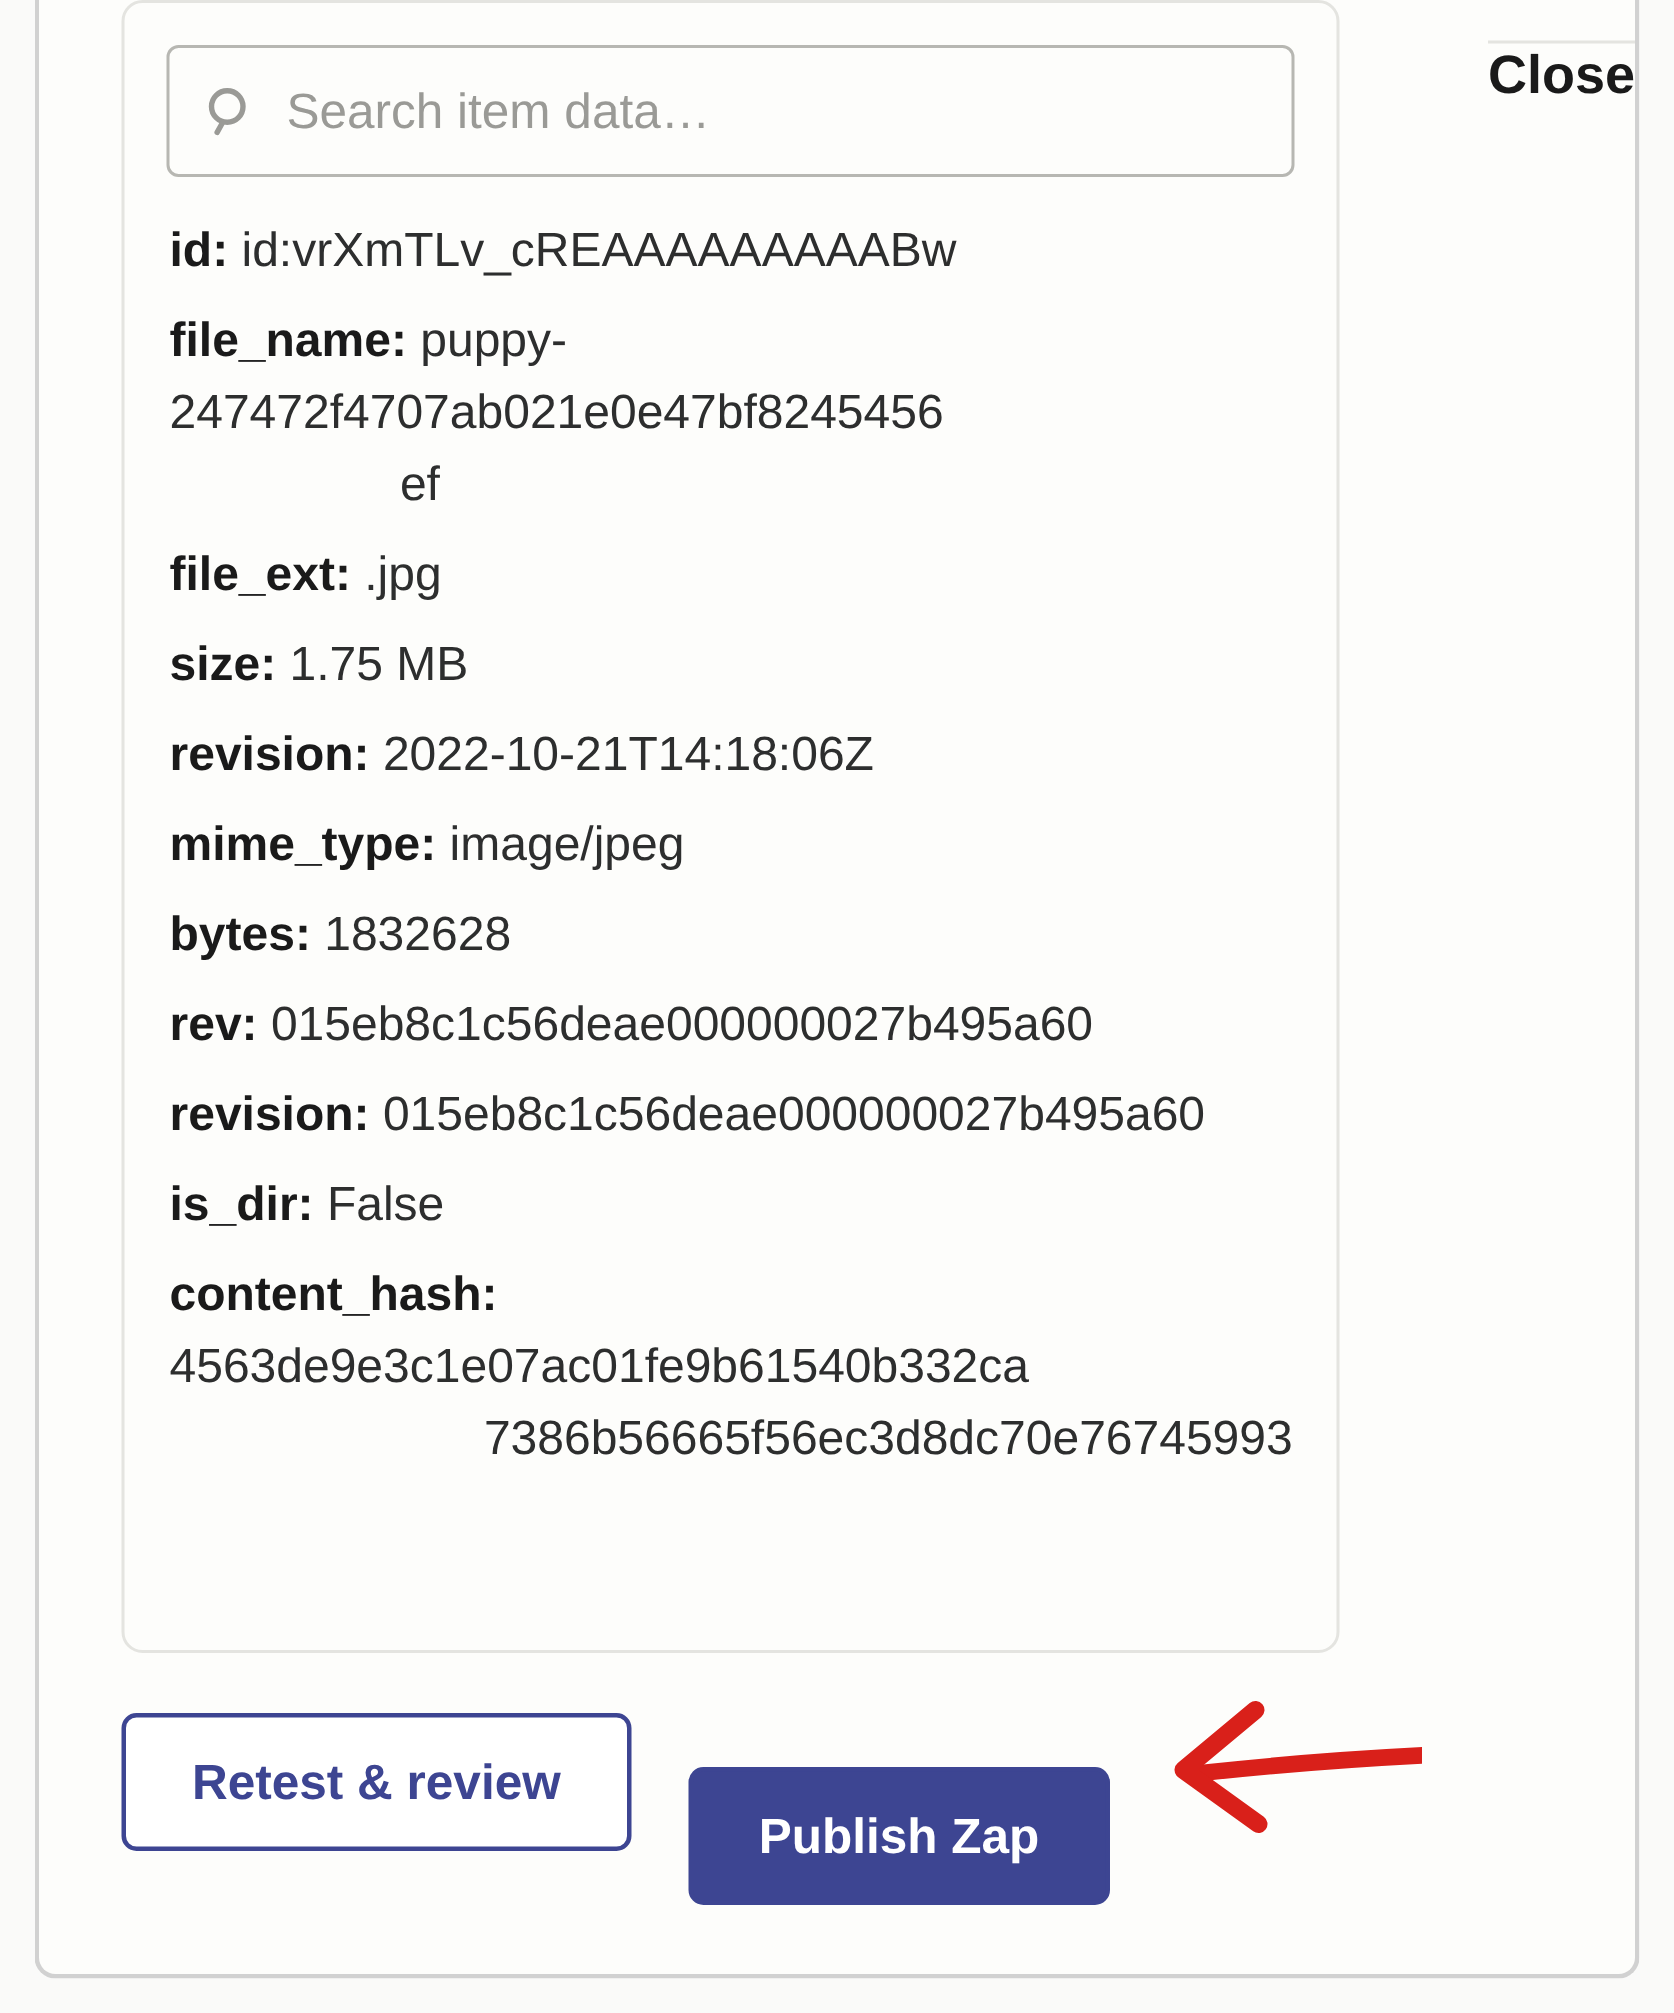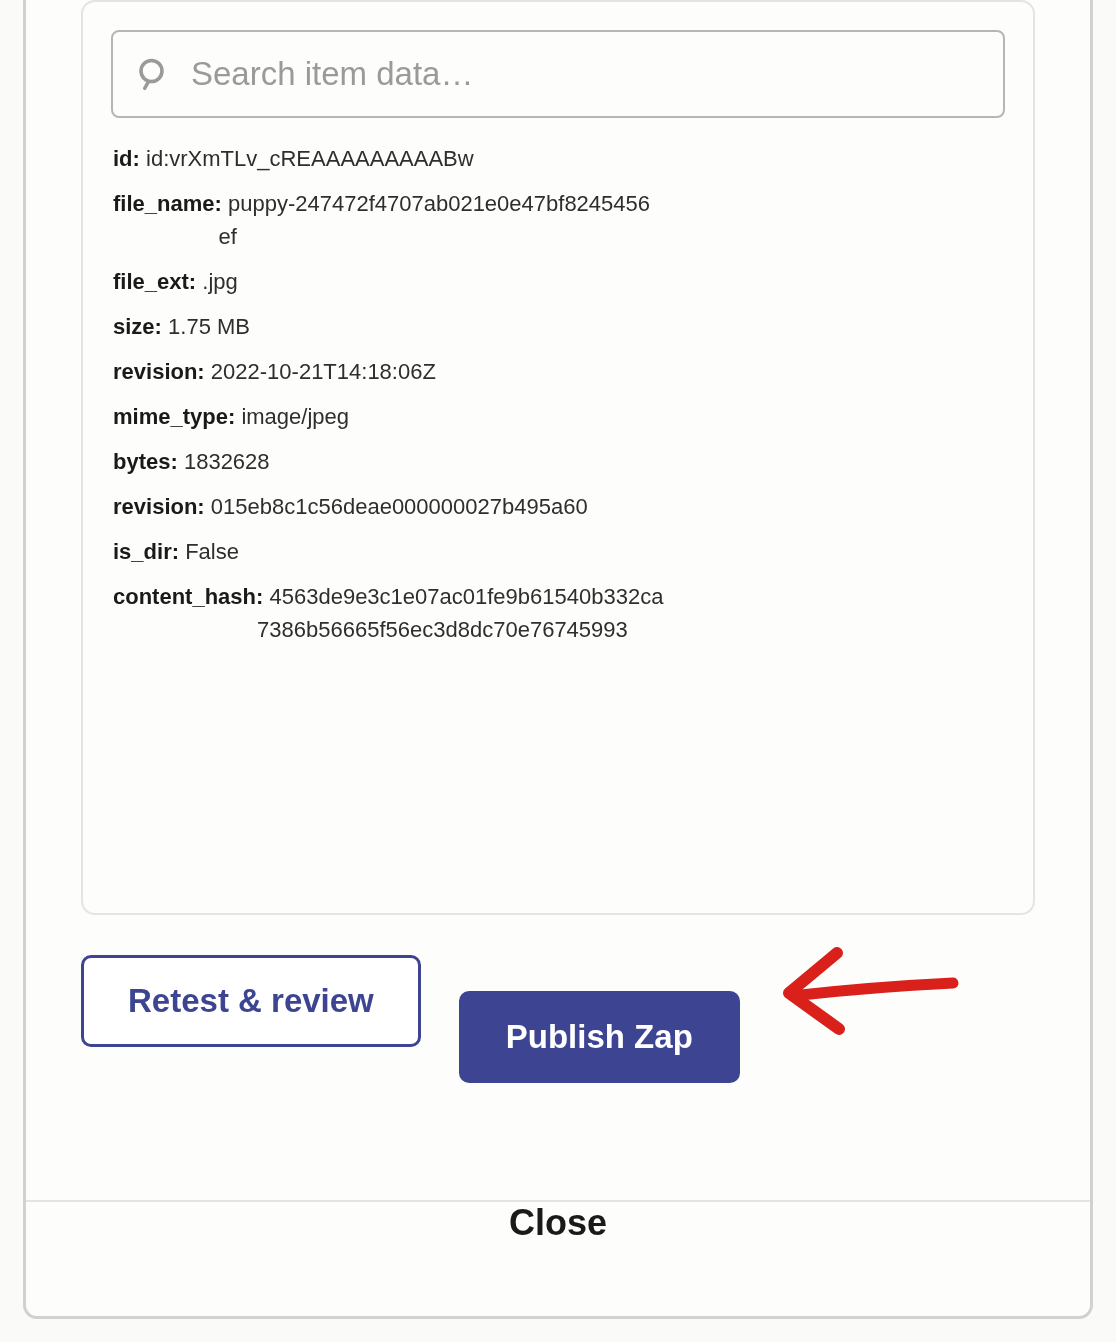--- a/index.html
+++ b/index.html
@@ -19,21 +19,21 @@
       position: absolute;
       top: 0;
       left: 23px;
       right: 23px;
       bottom: 23px;
       border: 3px solid #d1d1d1;
       border-top: none;
       border-radius: 0 0 14px 14px;
       background: #fdfdfb;
       display: flex;
-      flex-direction: column;
+      flex-direction: row;
       gap: 44px;
     }
     .content-area {
       flex: 1 1 auto;
       padding: 0 55px 0 55px;
       display: flex;
       flex-direction: column;
       overflow: hidden;
     }
     .data-card {
@@ -73,21 +73,21 @@
       width: 36px;
       height: 36px;
       color: #9a9a96;
     }
     .kv-list {
       margin-top: 24px;
       overflow: hidden;
       flex: 1 1 auto;
     }
     .kv-row {
-      font-size: 22px;
+      font-size: 32px;
       line-height: 1.5;
       margin-bottom: 12px;
       color: #2d2e2e;
       padding-left: 2px;
       overflow-wrap: break-word;
     }
     .kv-row .key {
       font-weight: 700;
       color: #1a1a1a;
     }
@@ -211,20 +211,24 @@
         <div class="kv-row">
           <span class="key">mime_type:</span>
           <span class="val">image/jpeg</span>
         </div>
 
         <div class="kv-row">
           <span class="key">bytes:</span>
           <span class="val">1832628</span>
         </div>
 
+        <div class="kv-row">
+          <span class="key">rev:</span>
+          <span class="val">015eb8c1c56deae000000027b495a60</span>
+        </div>
 
         <div class="kv-row">
           <span class="key">revision:</span>
           <span class="val">015eb8c1c56deae000000027b495a60</span>
         </div>
 
         <div class="kv-row">
           <span class="key">is_dir:</span>
           <span class="val">False</span>
         </div>

